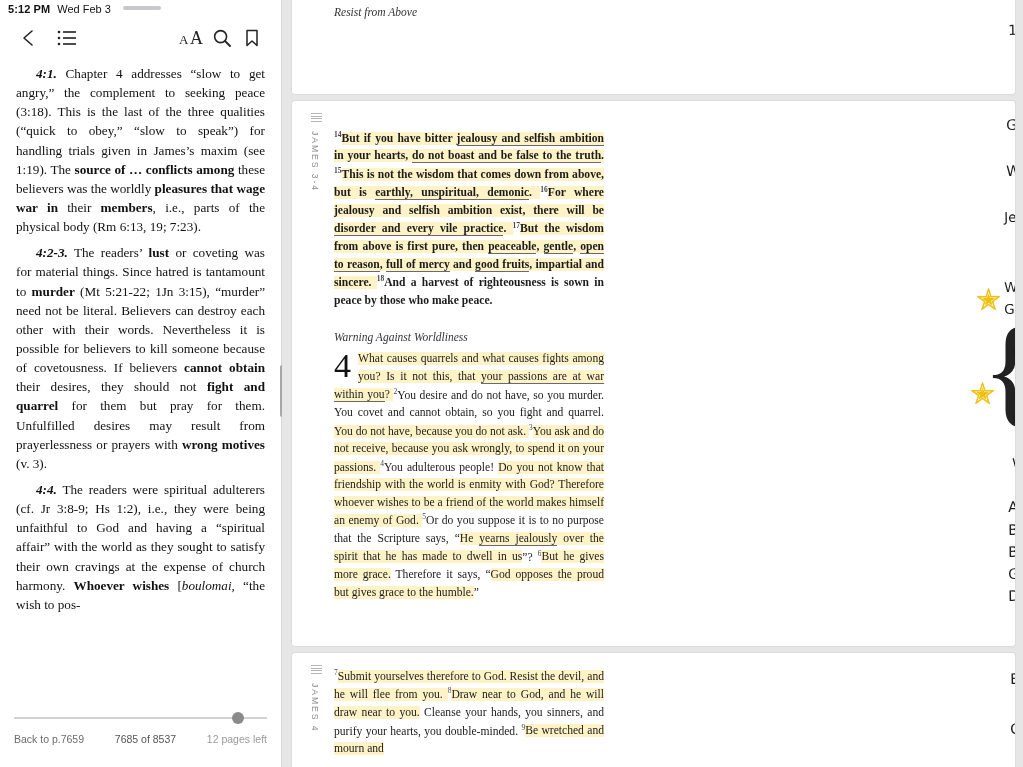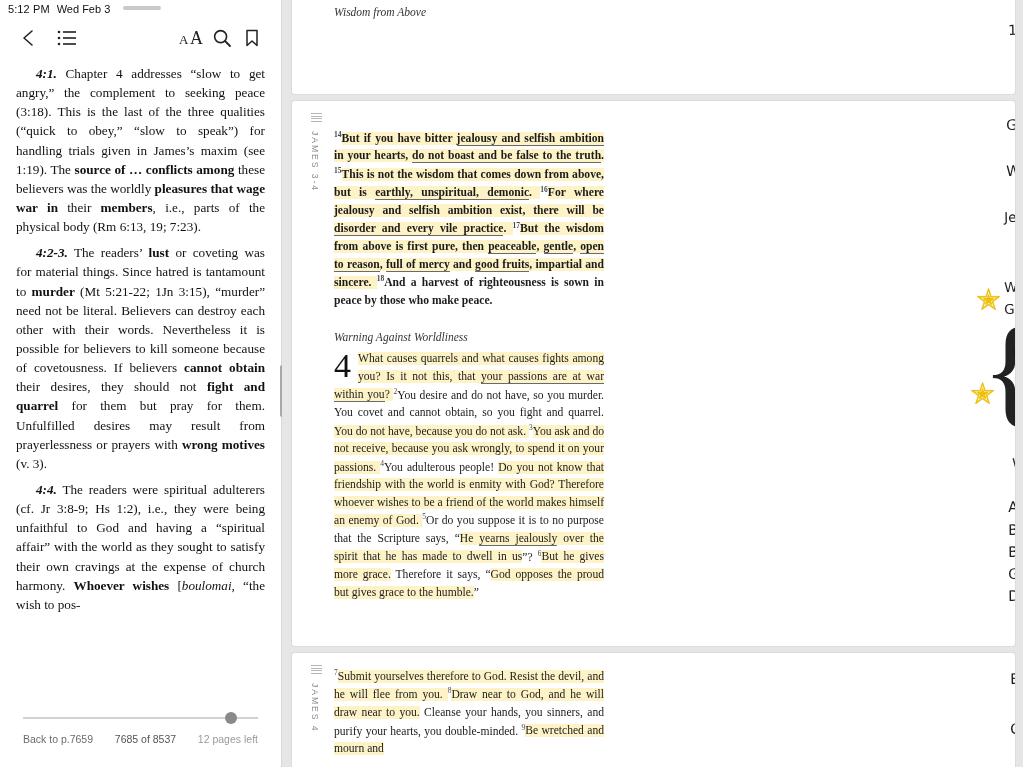--- a/index.html
+++ b/index.html
@@ -21,21 +21,21 @@
   }
   .status-bar {
     height: 18px;
     display: flex; align-items: center;
     padding: 0 8px;
     font-family: "Liberation Sans", sans-serif;
     font-size: 11px;
     color: #111;
     position: relative;
   }
-  .status-time { font-weight: 400; letter-spacing: 0.1px; }
+  .status-time { font-weight: 700; letter-spacing: 0.1px; }
   .status-date { margin-left: 7px; font-weight: 400; }
   .status-handle {
     position: absolute; left: 123px; top: 6px;
     width: 38px; height: 4px; border-radius: 2px; background: #c9c9cd;
   }
 
   .toolbar {
     height: 40px;
     display: flex; align-items: center;
     padding: 0 14px;
@@ -77,21 +77,21 @@
   .para .lead { font-weight: 700; font-style: italic; }
   .para b { font-weight: 700; }
   .para i { font-style: italic; }
   .indent { text-indent: 20px; }
 
   .bottom-bar {
     position: absolute;
     left: 0; right: 0; bottom: 0;
     height: 60px;
     background: #fff;
-    padding: 0 23px;
+    padding: 0 14px;
   }
   .slider-wrap {
     position: relative;
     height: 22px;
     display: flex; align-items: center;
   }
   .slider-track {
     position: absolute; left: 0; right: 0; top: 10px;
     height: 2px; background: #d2d2d2;
   }
@@ -294,21 +294,21 @@
       </div>
     </div>
 
     <div class="pane-scroll"></div>
   </div>
 
   <div class="right-pane">
 
     <div class="card c0">
       <div class="col-text">
-        <div class="sec-head">Wisdom from Above</div>
+        <div class="sec-head">Resist from Above</div>
       </div>
       <div class="col-notes">
 
         <div class="hw" style="left:388px;top:28px;transform:rotate(-1deg);font-size:14px">1 Kings 3- Solomon asks for wisdom</div>
       </div>
     </div>
 
     <div class="card c1">
       <div class="col-text">
         <div class="sidehandle">

